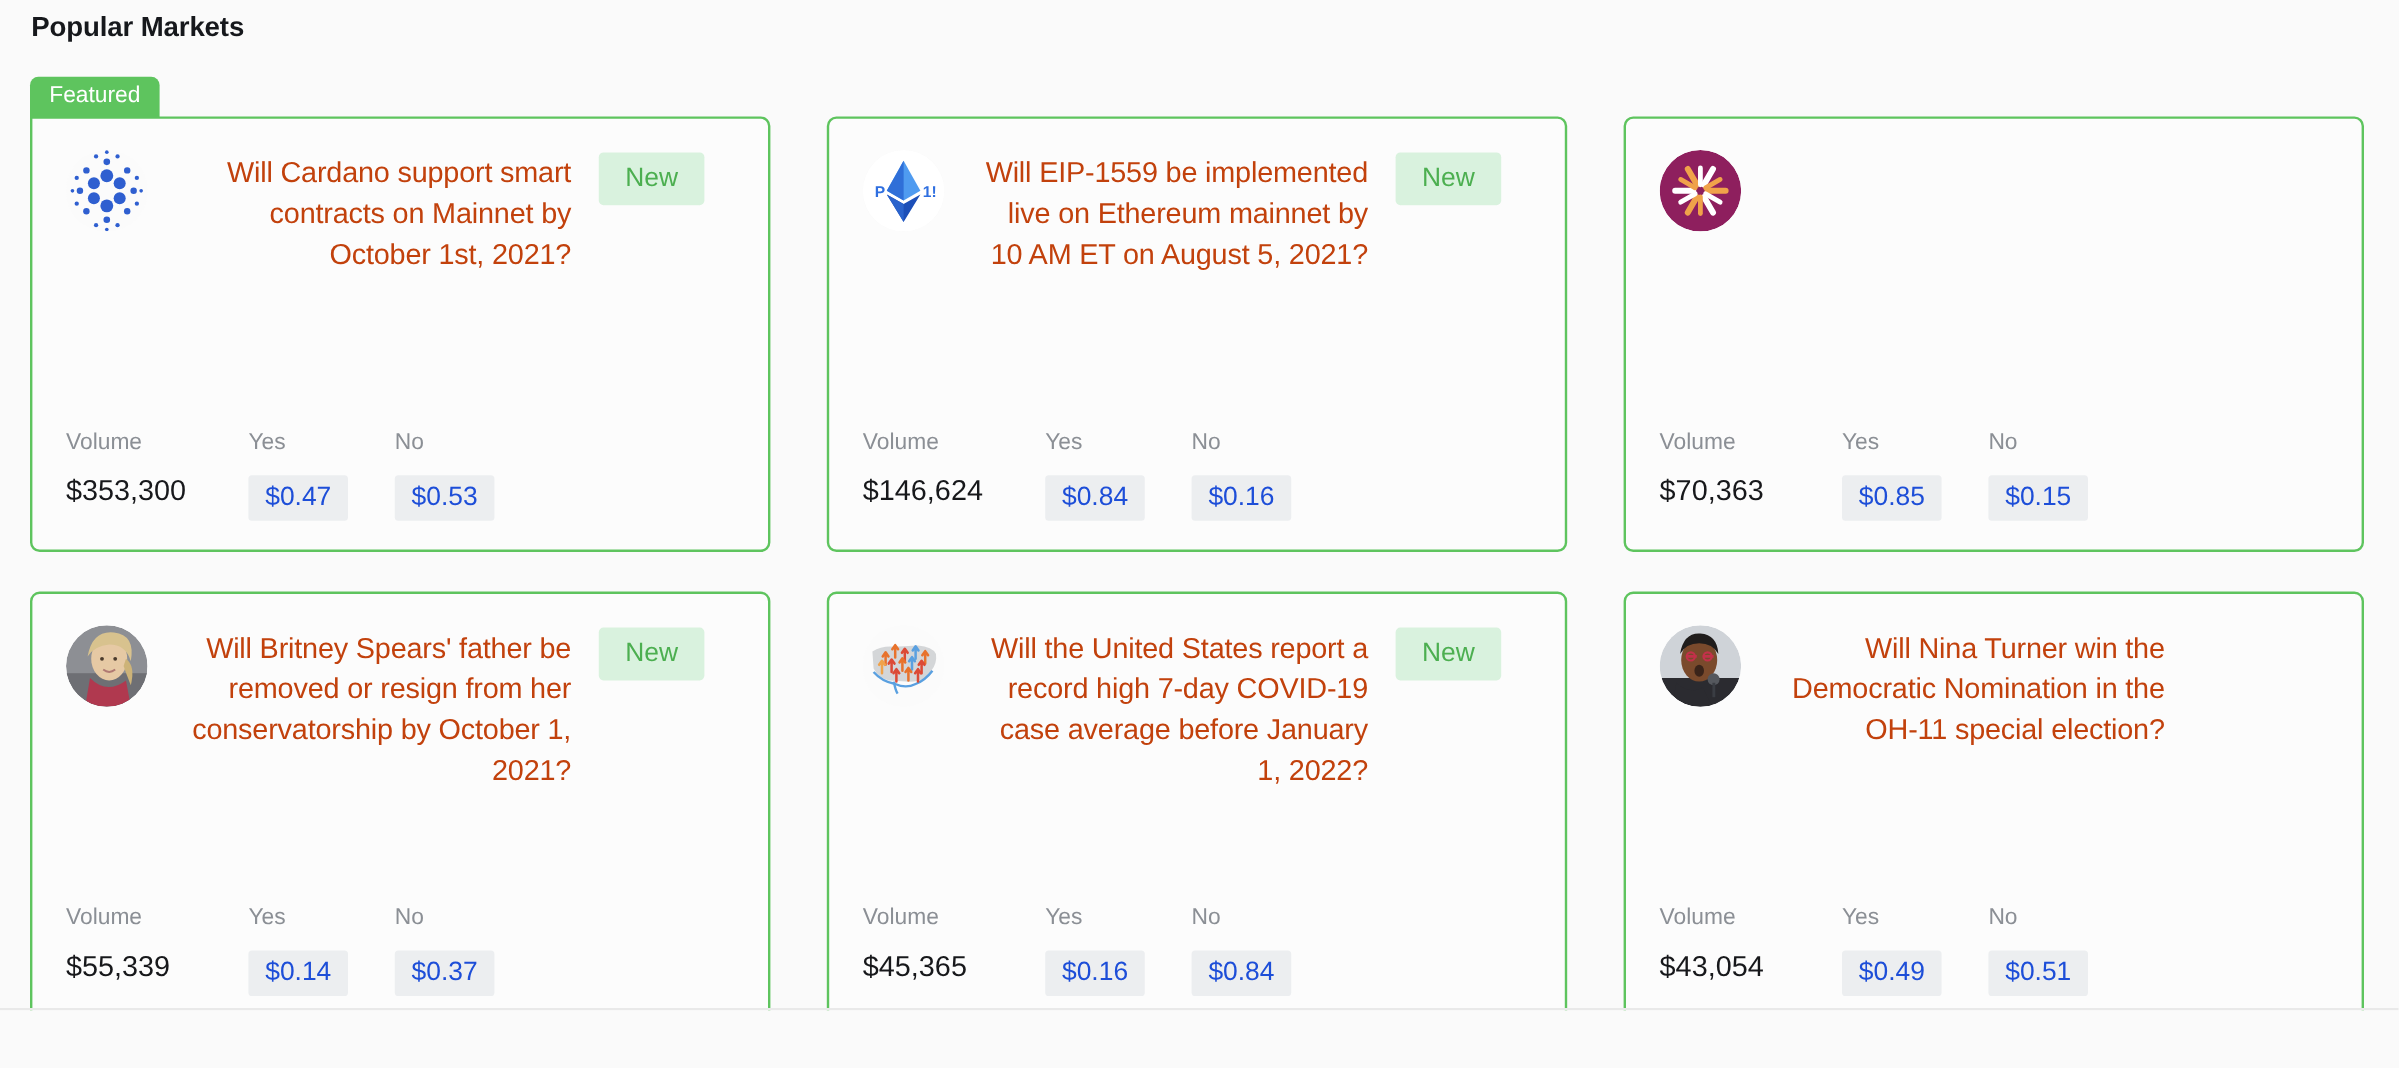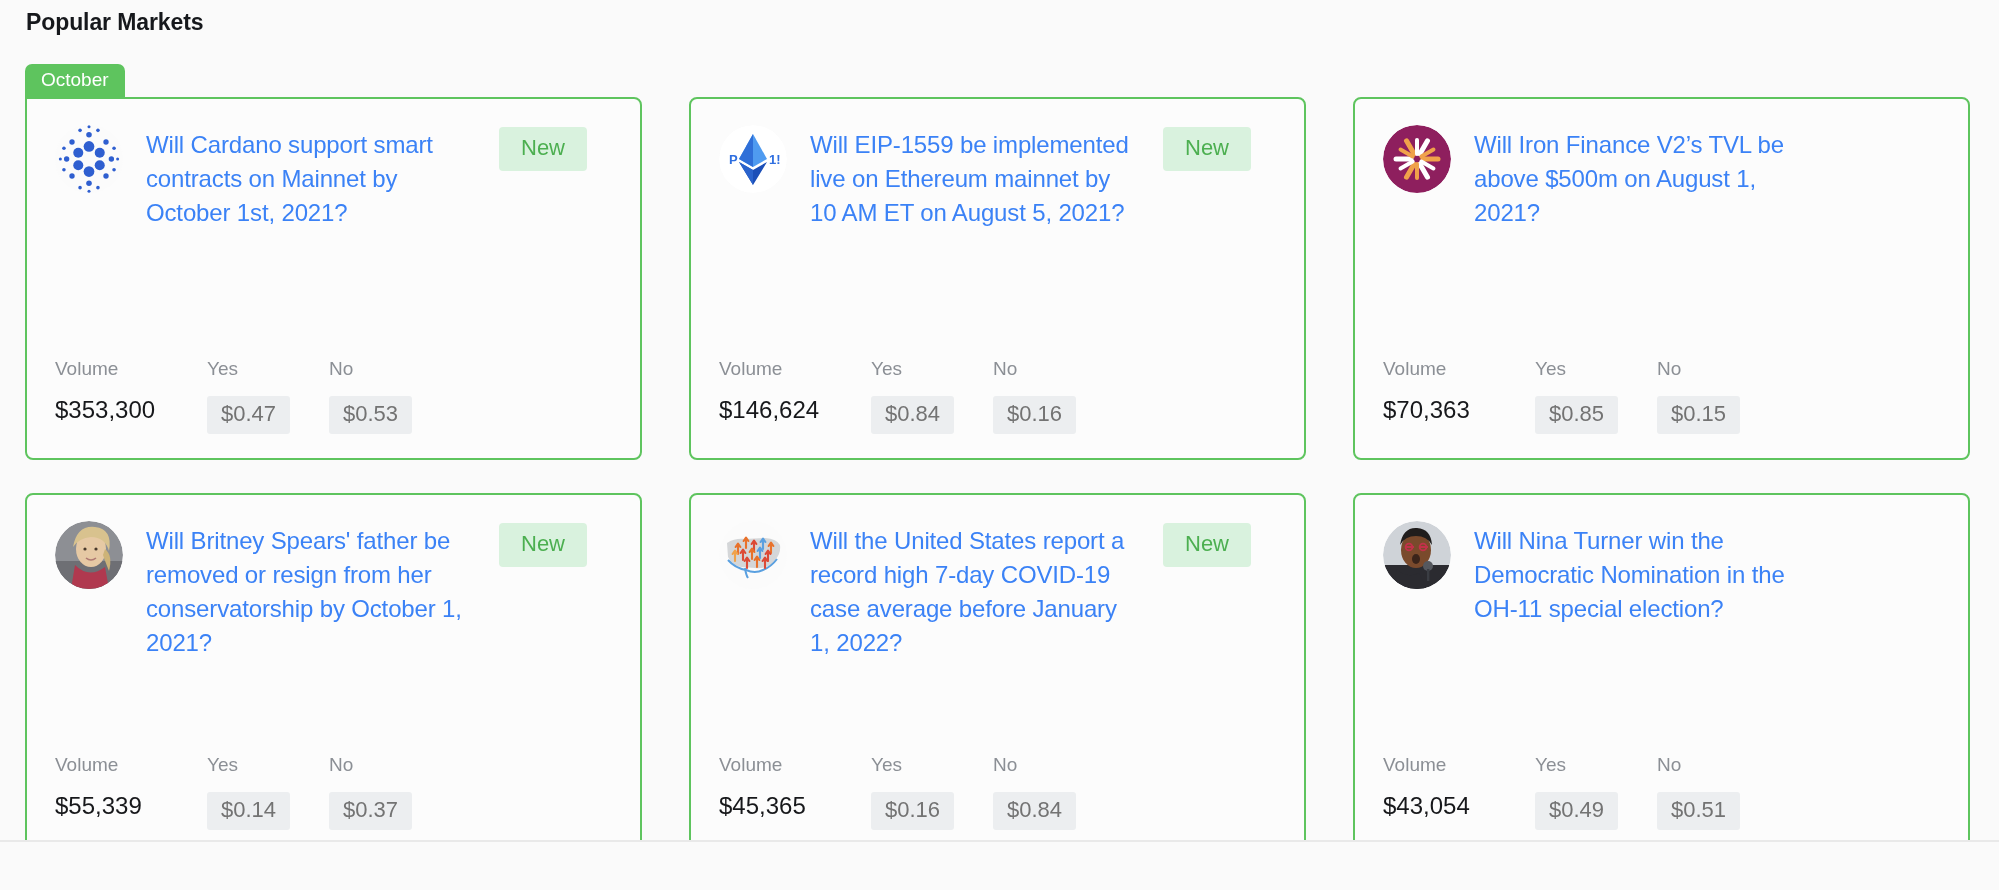--- a/index.html
+++ b/index.html
@@ -75,24 +75,25 @@
     display: flex;
     align-items: center;
     justify-content: center;
     background: #fbfbfb;
   }
   .card-logo svg { display: block; width: 68px; height: 68px; }
   .card-title {
     flex: 1 1 auto;
     font-size: 24px;
     line-height: 34px;
-    color: #3b82f6;
+    color: #c2410c;
     letter-spacing: -0.15px;
     padding-top: 3px;
     max-width: 330px;
+    text-align: right;
   }
   .badge {
     flex: 0 0 auto;
     background: #d9f2de;
     color: #4caf50;
     font-size: 22px;
     padding: 8px 22px 10px 22px;
     border-radius: 4px;
     line-height: 1.2;
     margin-top: 2px;
@@ -110,42 +111,42 @@
   }
   .stat-value {
     font-size: 24px;
     color: #17181b;
     line-height: 1;
     padding: 2px 0;
   }
   .price-chip {
     display: inline-block;
     background: #eceef0;
-    color: #737373;
+    color: #1d4ed8;
     font-size: 22px;
     padding: 7px 14px 9px 14px;
     border-radius: 3px;
     line-height: 1;
     align-self: flex-start;
   }
   .bottom-rule {
     position: absolute;
     left: 0; right: 0; bottom: 0;
     height: 2px;
     background: #e9e9e9;
   }
 </style>
 </head>
 <body>
 
 <div class="page">
 
   <div class="page-title">Popular Markets</div>
 
-  <div class="featured-tab">October</div>
+  <div class="featured-tab">Featured</div>
 
   <div class="grid" id="markets-grid">
       <div class="card featured-card">
     <div class="card-top">
       <div class="card-logo">
             <svg viewBox="0 0 68 76">
               <circle cx="34" cy="24" r="6" fill="#2f5fd0"></circle>
               <circle cx="22" cy="31" r="5.6" fill="#2f5fd0"></circle>
               <circle cx="46" cy="31" r="5.6" fill="#2f5fd0"></circle>
               <circle cx="22" cy="45" r="5.6" fill="#2f5fd0"></circle>
@@ -234,21 +235,20 @@
               <line x1="30.999999999999996" y1="28.803847577293368" x2="23.499999999999993" y2="15.813466520526795" stroke="#f0a24a" stroke-width="5" stroke-linecap="round"></line>
               <line x1="37" y1="28.803847577293368" x2="44.5" y2="15.813466520526788" stroke="#ffffff" stroke-width="5" stroke-linecap="round"></line>
               <line x1="38.33012701892219" y1="36.5" x2="50.45448267190434" y2="43.5" stroke="#ffffff" stroke-width="4" stroke-linecap="round"></line>
               <line x1="34" y1="39" x2="34" y2="53" stroke="#f0a24a" stroke-width="4" stroke-linecap="round"></line>
               <line x1="29.669872981077805" y1="36.5" x2="17.545517328095663" y2="43.5" stroke="#ffffff" stroke-width="4" stroke-linecap="round"></line>
               <line x1="29.66987298107781" y1="31.5" x2="17.545517328095666" y2="24.5" stroke="#f0a24a" stroke-width="4" stroke-linecap="round"></line>
               <line x1="34" y1="29" x2="34" y2="15" stroke="#ffffff" stroke-width="4" stroke-linecap="round"></line>
               <line x1="38.33012701892219" y1="31.499999999999996" x2="50.45448267190433" y2="24.499999999999993" stroke="#f0a24a" stroke-width="4" stroke-linecap="round"></line>
             </svg>
           </div>
-      <div class="card-title">Will Iron Finance V2’s TVL be above $500m on August 1, 2021?</div>
       <div class="badge hidden">New</div>
     </div>
     <div class="card-stats">
       <div class="stat volume">
         <span class="stat-label">Volume</span>
         <span class="stat-value">$70,363</span>
       </div>
       <div class="stat yes">
         <span class="stat-label">Yes</span>
         <span class="price-chip">$0.85</span>

